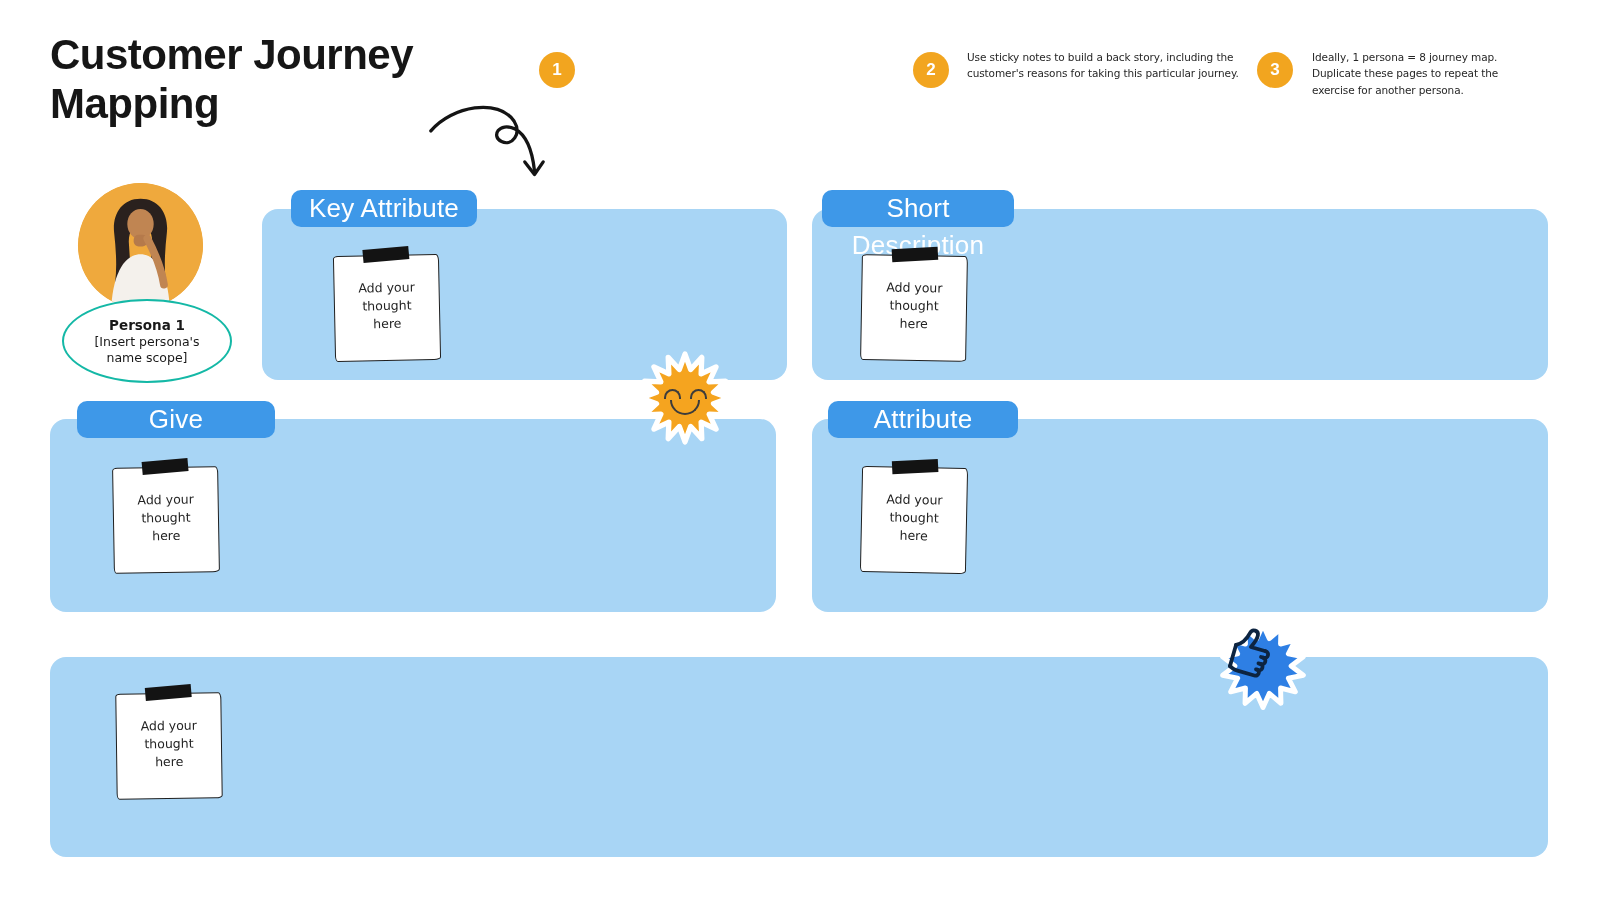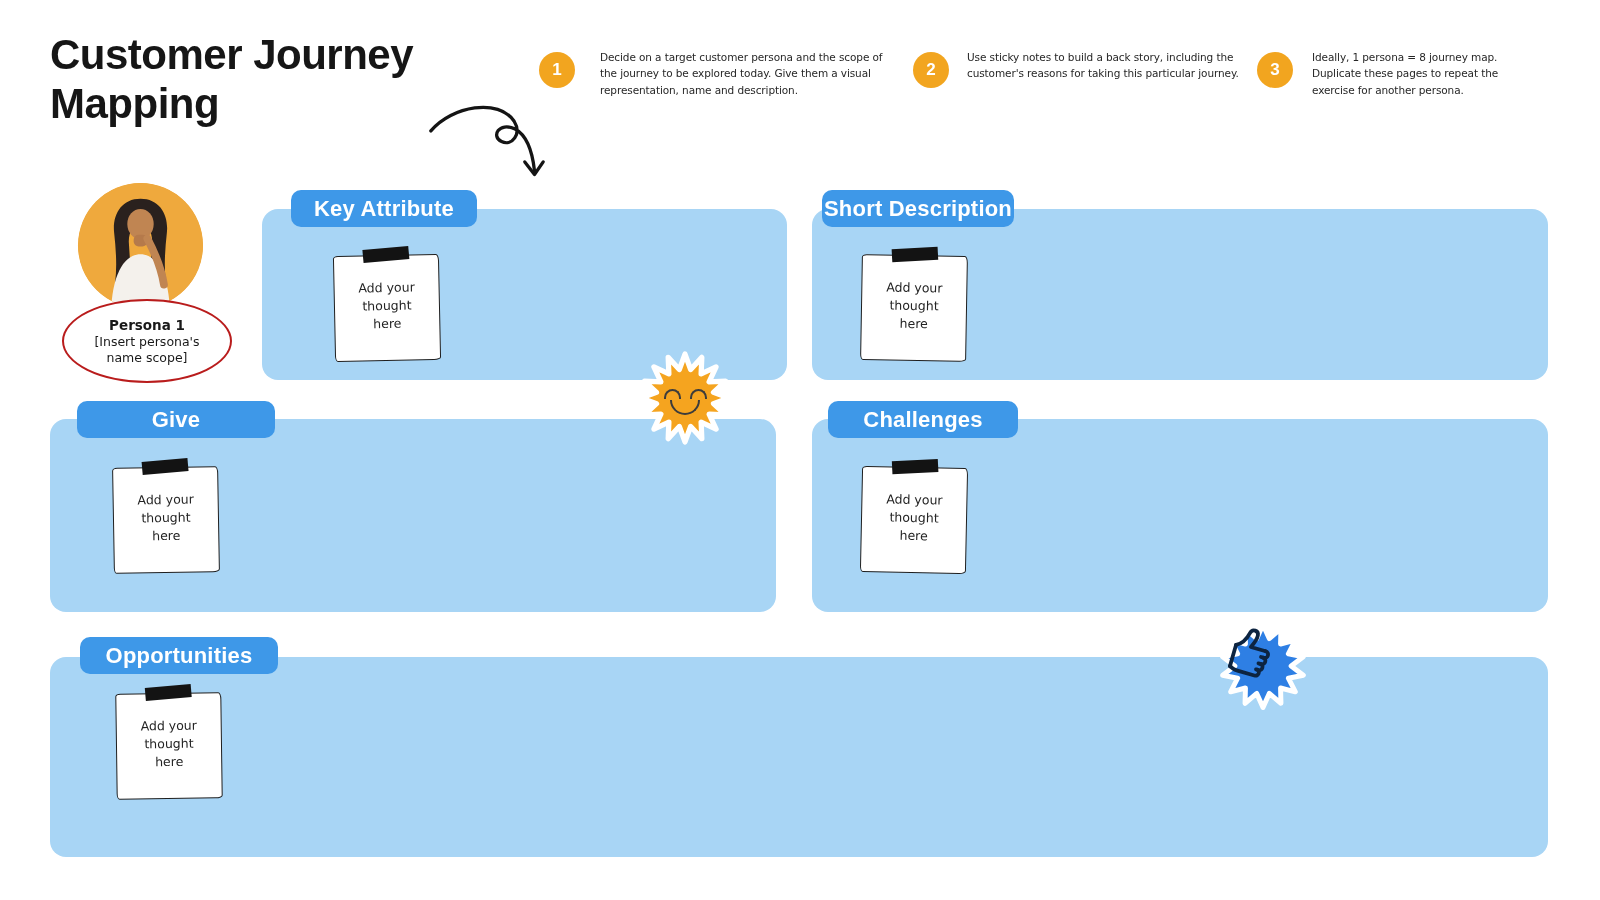--- a/index.html
+++ b/index.html
@@ -17,30 +17,30 @@
     font-size:10.5px;line-height:1.55;color:#272727;letter-spacing:-0.1px;}
 
   
   .arrow-doodle{position:absolute;left:424px;top:98px;width:128px;height:92px;}
 
   
   .avatar{position:absolute;left:78px;top:183px;width:125px;height:125px;border-radius:50%;
     overflow:hidden;background:#EFA93D;}
   .avatar svg{display:block;width:100%;height:100%;}
   .bubble{position:absolute;left:62px;top:299px;width:166px;height:80px;background:#ffffff;
-    border:2px solid #b91c1c;border-radius:50%;display:flex;flex-direction:column;
+    border:2px solid #14b8a6;border-radius:50%;display:flex;flex-direction:column;
     align-items:center;justify-content:center;text-align:center;z-index:4;
     font-family:"DejaVu Sans",sans-serif;color:#191919;}
   .bubble .p-name{font-weight:700;font-size:13.5px;line-height:1.3;}
   .bubble .p-ph{font-size:12.5px;line-height:1.25;width:124px;}
 
   
   .panel{position:absolute;background:#A8D5F5;border-radius:16px;z-index:1;}
   .badge{position:absolute;height:37px;line-height:37px;background:#3E98E8;border-radius:10px;
-    color:#ffffff;font-weight:700;font-size:22px;text-align:center;letter-spacing:0.2px;z-index:2;}
+    color:#ffffff;font-weight:400;font-size:26px;text-align:center;letter-spacing:0.2px;z-index:2;}
 
   
   .note{position:absolute;width:104px;height:104px;background:#ffffff;z-index:2;
     border:1.6px solid #1f1f1f;border-radius:5px 3px 7px 3px/3px 7px 3px 6px;
     display:flex;align-items:center;justify-content:center;}
   .tape{position:absolute;left:50%;top:-8px;width:46px;height:13px;background:#131313;
     transform:translateX(-50%) rotate(-4deg);}
   .note-text{display:block;width:66px;text-align:center;font-family:"DejaVu Sans",sans-serif;
     font-size:12.5px;line-height:1.45;color:#232323;margin-top:-4px;}
 
@@ -56,21 +56,20 @@
   .thumb-svg{position:absolute;left:14%;top:12%;width:72%;height:72%;z-index:6;}
 </style>
 </head>
 <body>
 
 <div class="canvas">
 
   <h1 class="title">Customer Journey Mapping</h1>
 
   <div class="step-num" style="left:539px;top:52px">1</div>
-  <p class="step-text" style="left:600px;top:49px;width:300px">Decide on a target customer persona and the scope of the journey to be explored today. Give them a visual representation, name and description.</p>
 
   <div class="step-num" style="left:913px;top:52px">2</div>
   <p class="step-text" style="left:967px;top:49px;width:274px">Use sticky notes to build a back story, including the customer's reasons for taking this particular journey.</p>
 
   <div class="step-num" style="left:1257px;top:52px">3</div>
   <p class="step-text" style="left:1312px;top:49px;width:196px">Ideally, 1 persona = 8 journey map. Duplicate these pages to repeat the exercise for another persona.</p>
 
   <svg class="arrow-doodle" viewBox="0 0 130 95">
     <path d="M6 34 C28 8 76 0 92 24 C100 37 90 50 79 45 C68 40 76 24 93 32 C106 39 111 57 113 75" fill="none" stroke="#141414" stroke-width="3.4" stroke-linecap="round"></path>
     <path d="M113 79 L103 66 M113 79 L122 66" fill="none" stroke="#141414" stroke-width="3.4" stroke-linecap="round"></path>
@@ -94,22 +93,21 @@
 
   <section class="panel" style="left:262px;top:209px;width:525px;height:171px"></section>
   <section class="panel" style="left:812px;top:209px;width:736px;height:171px"></section>
   <section class="panel" style="left:50px;top:419px;width:726px;height:193px"></section>
   <section class="panel" style="left:812px;top:419px;width:736px;height:193px"></section>
   <section class="panel" style="left:50px;top:657px;width:1498px;height:200px"></section>
 
   <div class="badge" style="left:291px;top:190px;width:186px">Key Attribute</div>
   <div class="badge" style="left:822px;top:190px;width:192px">Short Description</div>
   <div class="badge" style="left:77px;top:401px;width:198px">Give</div>
-  <div class="badge" style="left:828px;top:401px;width:190px">Challenges</div>
-  <div class="badge" style="left:80px;top:637px;width:198px">Opportunities</div>
+  <div class="badge" style="left:828px;top:401px;width:190px">Attribute</div>
 
   <div class="note" style="left:334px;top:255px;transform:rotate(-1.2deg)">
     <span class="tape"></span>
     <span class="note-text">Add your thought here</span>
   </div>
   <div class="note" style="left:861px;top:255px;transform:rotate(1deg)">
     <span class="tape"></span>
     <span class="note-text">Add your thought here</span>
   </div>
   <div class="note" style="left:113px;top:467px;transform:rotate(-1deg)">

